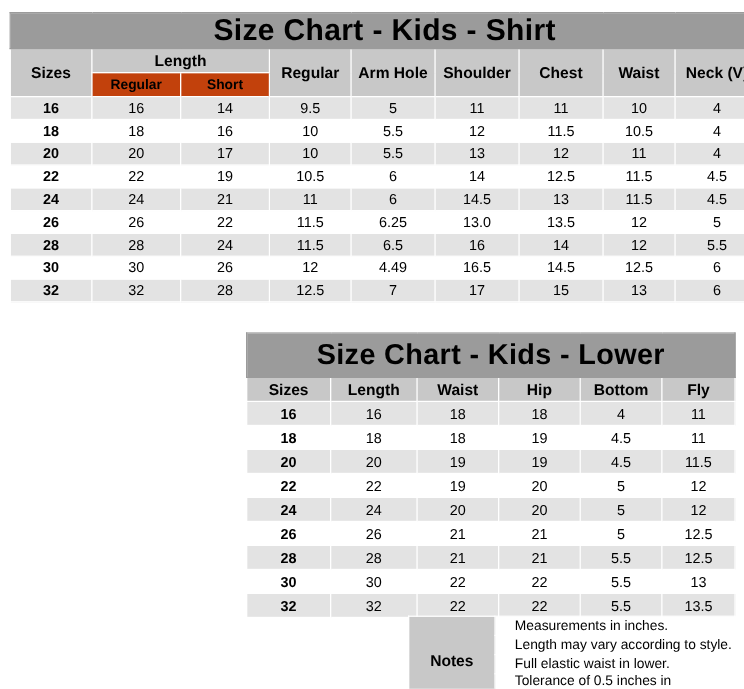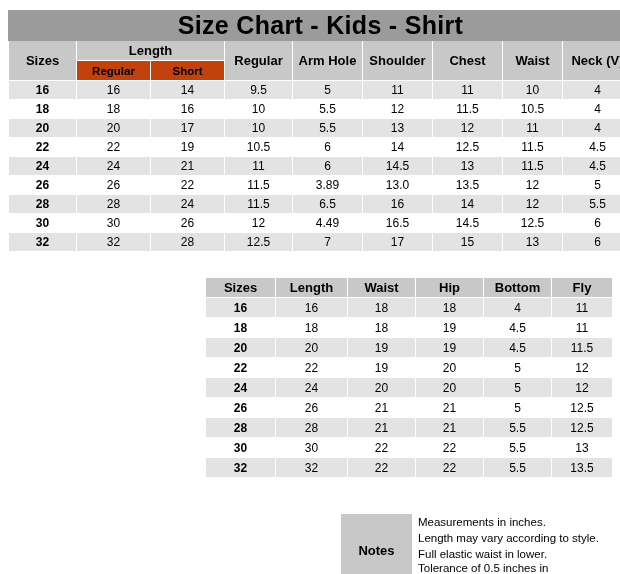--- a/index.html
+++ b/index.html
@@ -108,21 +108,21 @@
   }
   .notes-label {
     background: #c8c8c8;
     font-weight: bold;
     font-size: 13px;
     width: 72px;
   }
   .note-line {
     background: #ffffff;
     text-align: left;
-    padding-left: 5px;
+    padding-left: 16px;
     font-size: 11.5px;
     height: 15px;
   }
 </style>
 </head>
 <body>
 
 <div class="page">
 
   <div class="shirt-wrap">
@@ -210,21 +210,21 @@
           <td>14.5</td>
           <td>13</td>
           <td>11.5</td>
           <td>4.5</td>
         </tr>
         <tr class="data row-white">
           <td class="size-cell">26</td>
           <td>26</td>
           <td>22</td>
           <td>11.5</td>
-          <td>3.89</td>
+          <td>6.25</td>
           <td>13.0</td>
           <td>13.5</td>
           <td>12</td>
           <td>5</td>
         </tr>
         <tr class="data row-gray">
           <td class="size-cell">28</td>
           <td>28</td>
           <td>24</td>
           <td>11.5</td>
@@ -264,20 +264,23 @@
     <table class="lower-table">
       <colgroup>
         <col style="width:70px">
         <col style="width:72px">
         <col style="width:68px">
         <col style="width:68px">
         <col style="width:68px">
         <col style="width:61px">
       </colgroup>
       <tbody>
+        <tr>
+          <td class="title-cell" colspan="6">Size Chart - Kids - Lower</td>
+        </tr>
         <tr>
           <td class="hdr">Sizes</td>
           <td class="hdr">Length</td>
           <td class="hdr">Waist</td>
           <td class="hdr">Hip</td>
           <td class="hdr">Bottom</td>
           <td class="hdr">Fly</td>
         </tr>
 
         <tr class="data row-gray">

